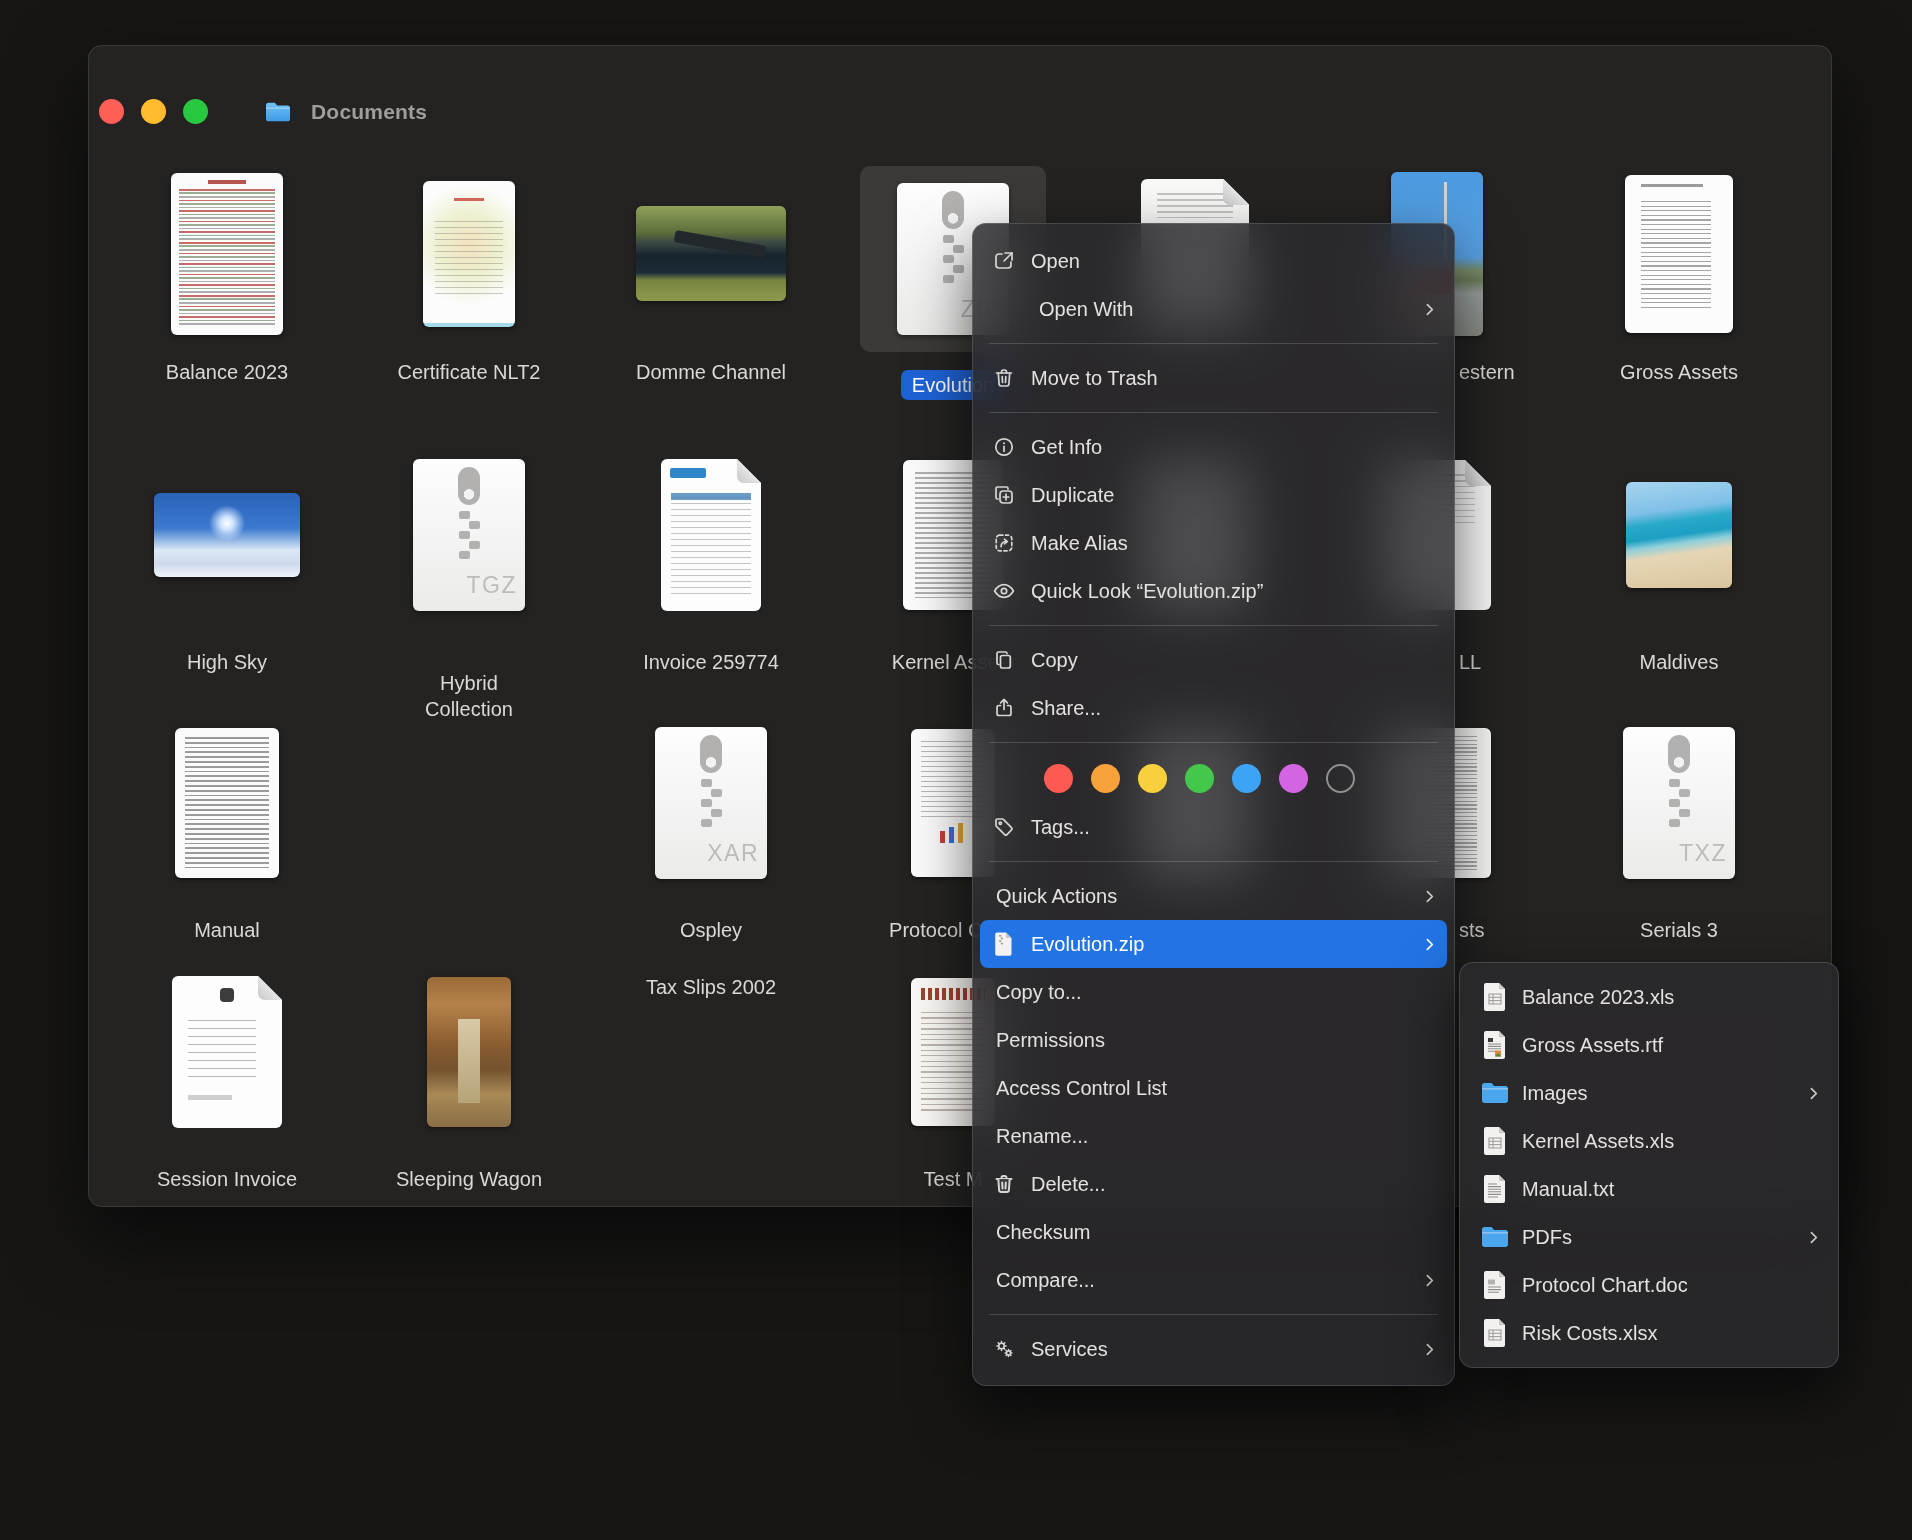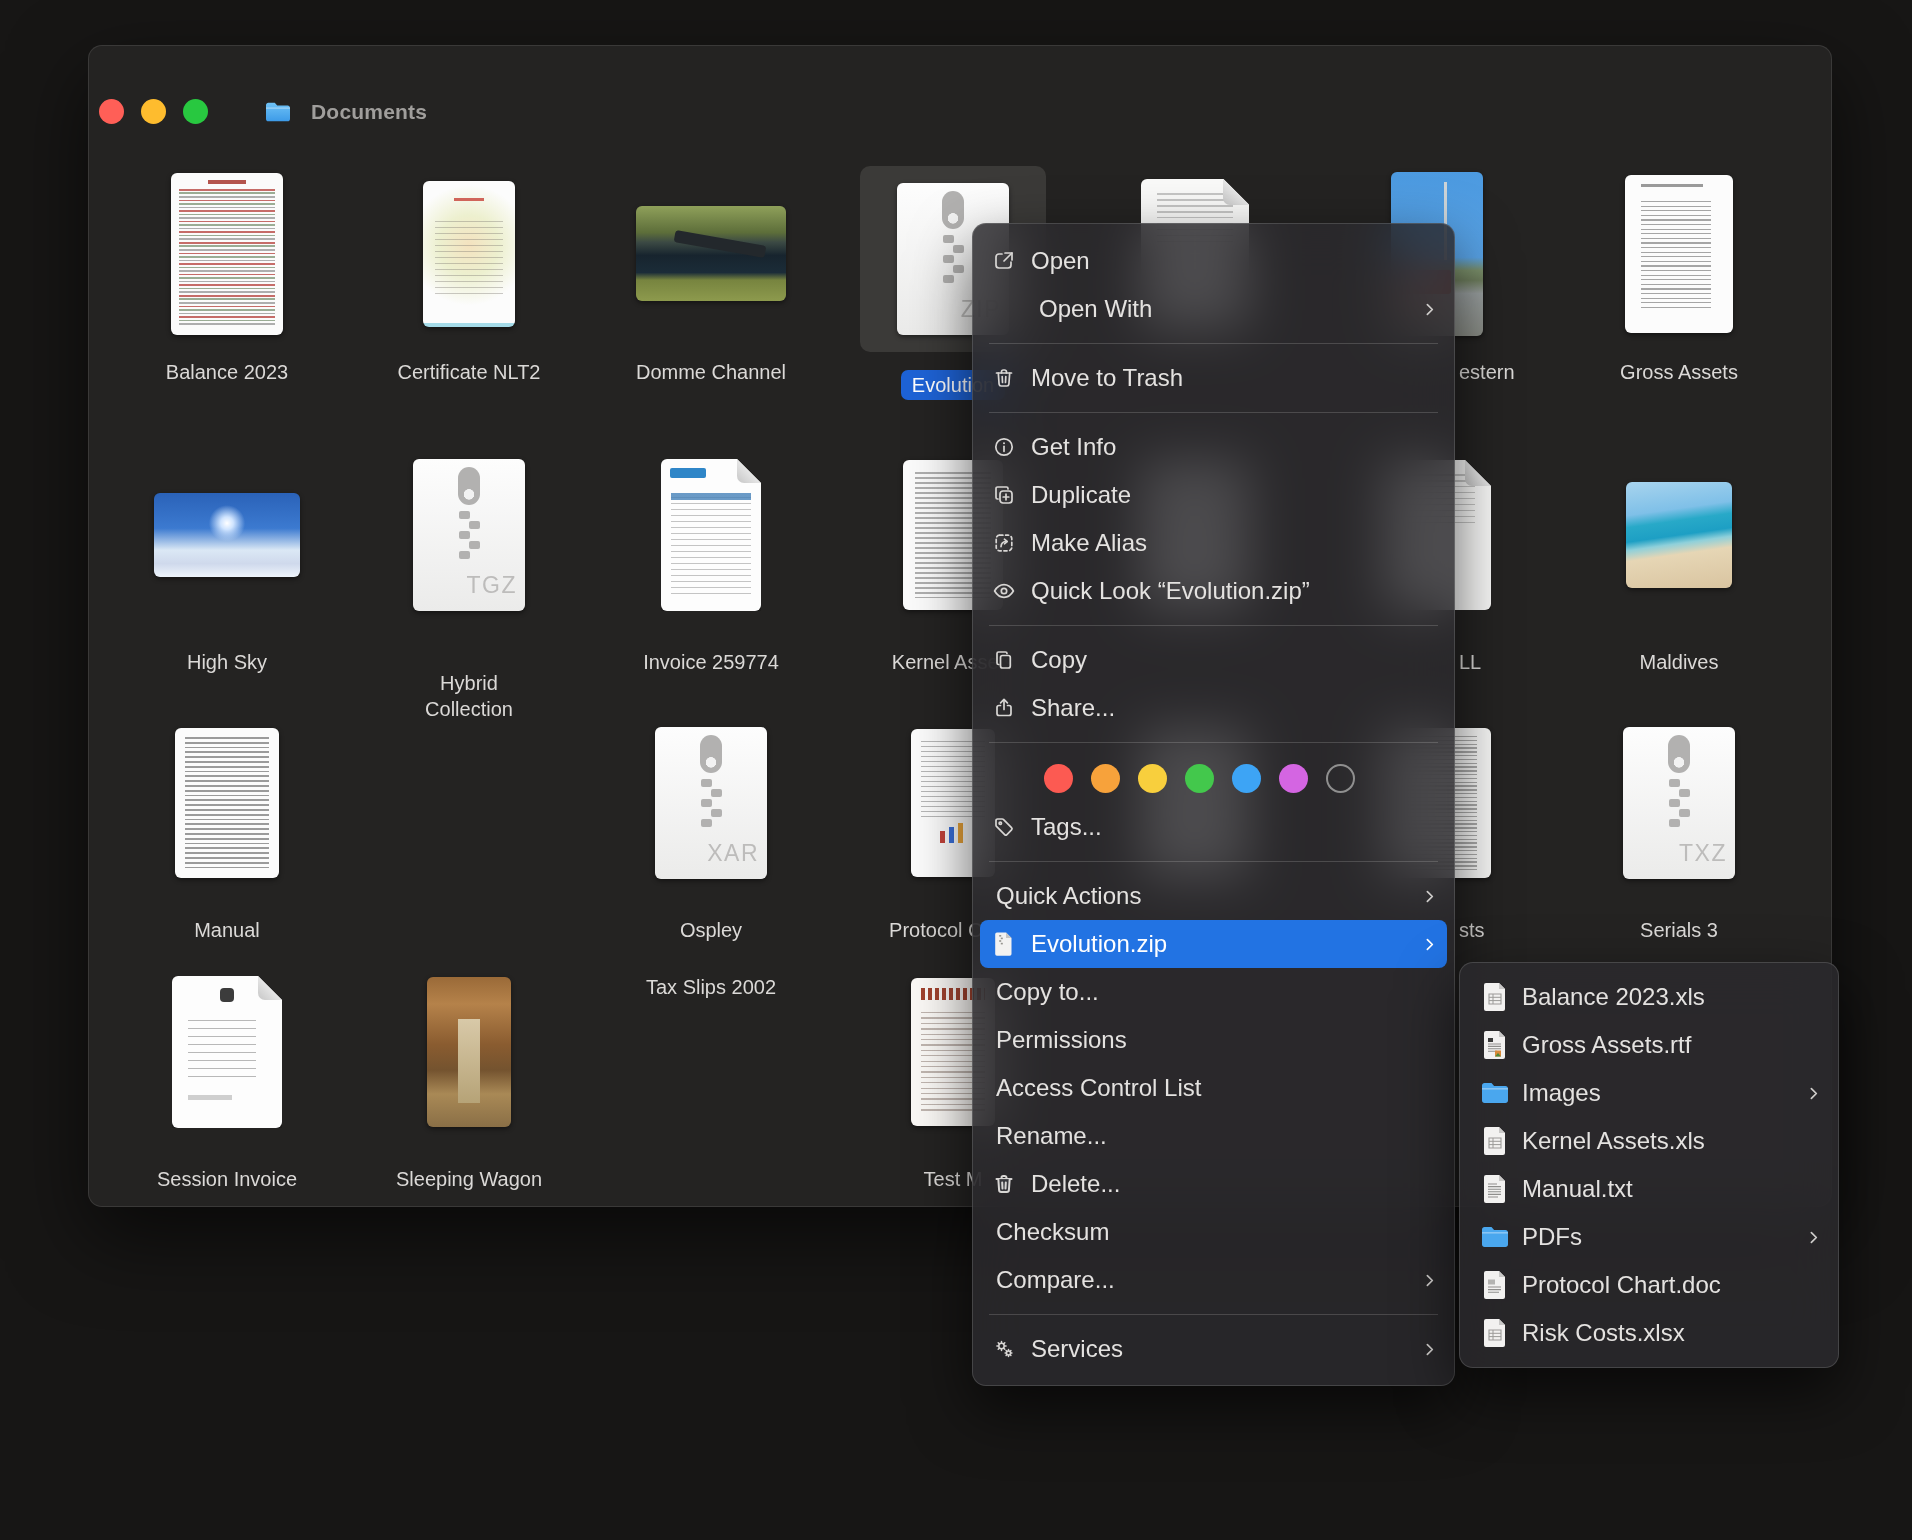--- a/index.html
+++ b/index.html
@@ -139,21 +139,21 @@
   
   .menu{
     position:absolute;z-index:10;box-sizing:border-box;
     background:rgba(43,42,45,.84);
     backdrop-filter:blur(26px) saturate(160%);
     -webkit-backdrop-filter:blur(26px) saturate(160%);
     border:1px solid rgba(255,255,255,.14);
     border-radius:14px;
     box-shadow:0 24px 60px rgba(0,0,0,.62);
     padding:13px 0 12px;
-    color:#e4e2e0;font-size:24px;
+    color:#e4e2e0;font-size:20px;
   }
   .menu.main{left:972px;top:223px;width:483px;}
   .menu.sub{left:1459px;top:962px;width:380px;padding:10px 0;}
   .mi{height:48px;display:flex;align-items:center;padding:0 16px 0 23px;box-sizing:border-box;}
   .mi.has-icon{padding-left:16px;}
   .mi.indent{padding-left:66px;text-align:right;}
   .mi .ic{width:30px;display:flex;justify-content:center;margin-right:12px;flex:0 0 30px;}
   .mi .lbl{white-space:nowrap;}
   .mi .chev{margin-left:auto;display:flex;}
   .mi.selected{background:#2273e3;border-radius:8px;margin:0 7px;padding-left:9px;padding-right:9px;color:#fff;}

